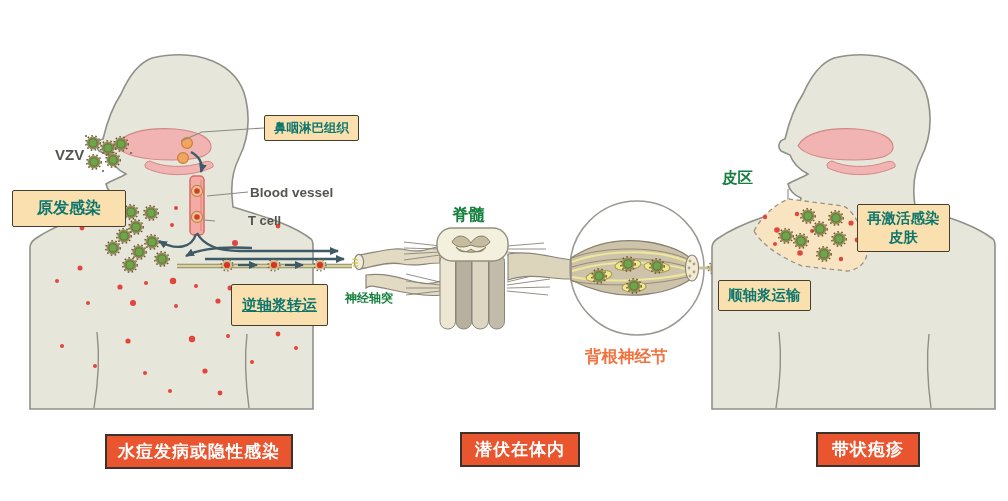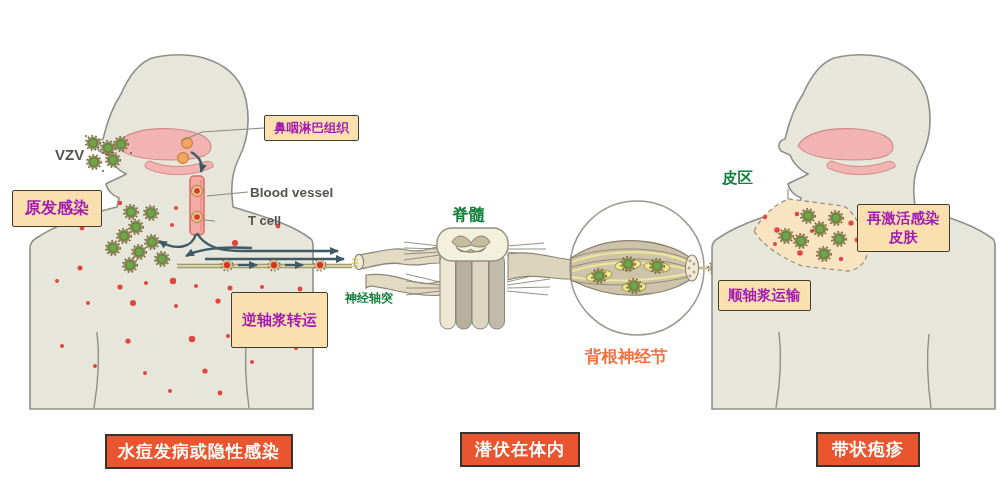--- a/index.html
+++ b/index.html
@@ -4,21 +4,21 @@
 <style>
   html,body{margin:0;padding:0;background:#ffffff;}
   #stage{
     position:relative;width:1008px;height:501px;background:#ffffff;overflow:hidden;
     font-family:"Liberation Sans","DejaVu Sans",sans-serif;
   }
   #art{position:absolute;left:0;top:0;}
   .tag-box{
     position:absolute;background:#f9e0ae;border:1.6px solid #473c2e;border-radius:2px;
     display:flex;flex-direction:column;align-items:center;justify-content:center;
-    font-weight:bold;color:#a21caf;z-index:5;line-height:1.3;
+    font-weight:bold;color:#0f766e;z-index:5;line-height:1.3;
   }
   .stage-badge{
     position:absolute;background:#e8552f;border:2px solid #3a332c;color:#ffffff;
     font-weight:bold;display:flex;align-items:center;justify-content:center;
     z-index:5;letter-spacing:1px;margin-top:20px;
   }
   .plain-label{position:absolute;font-weight:bold;color:#15803d;z-index:5;white-space:nowrap;}
   .en-label{position:absolute;font-weight:bold;color:#55544e;z-index:5;white-space:nowrap;}
 </style>
 </head>
@@ -280,27 +280,27 @@
       <use href="#vzv" x="839" y="239"></use>
       <use href="#vzv" x="824" y="254"></use>
       <use href="#vzv" x="786" y="236"></use>
     </g>
   </svg>
 
   <div class="en-label" style="left:55px;top:146px;font-size:15px;">VZV</div>
 
   <div class="tag-box" style="left:264px;top:115px;padding:4px 9px;font-size:12.5px;">鼻咽淋巴组织</div>
 
-  <div class="tag-box" style="left:12px;top:190px;padding:7px 12px;font-size:16px;">原发感染</div>
+  <div class="tag-box" style="left:12px;top:190px;padding:7px 24px;font-size:16px;">原发感染</div>
 
   <div class="en-label" style="left:250px;top:185px;font-size:13.5px;">Blood vessel</div>
 
   <div class="en-label" style="left:218px;top:213px;font-size:13px;margin-left:30px;">T cell</div>
 
-  <div class="tag-box" style="left:231px;top:292px;padding:17px 10px;font-size:15px;">逆轴浆转运</div>
+  <div class="tag-box" style="left:231px;top:284px;padding:10px 10px;font-size:15px;text-decoration:underline;">逆轴浆转运</div>
 
   <div class="plain-label" style="left:345px;top:290px;font-size:12px;">神经轴突</div>
 
   <div class="plain-label" style="left:452px;top:204px;font-size:16.5px;">脊髓</div>
 
   <div class="plain-label" style="left:585px;top:346px;font-size:16.5px;color:#f4703c;">背根神经节</div>
 
   <div class="tag-box" style="left:718px;top:280px;padding:5px 9px;font-size:14.5px;">顺轴浆运输</div>
 
   <div class="plain-label" style="left:722px;top:168px;font-size:15.5px;">皮区</div>

